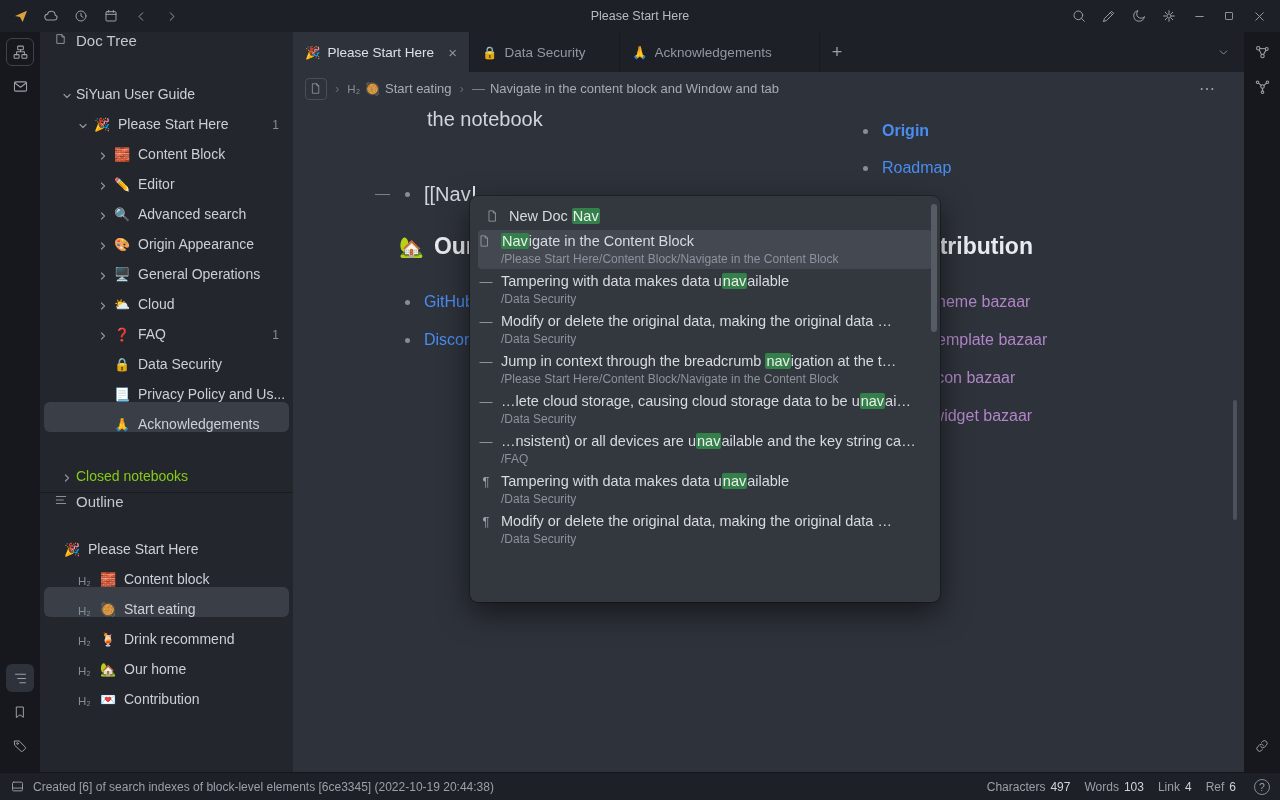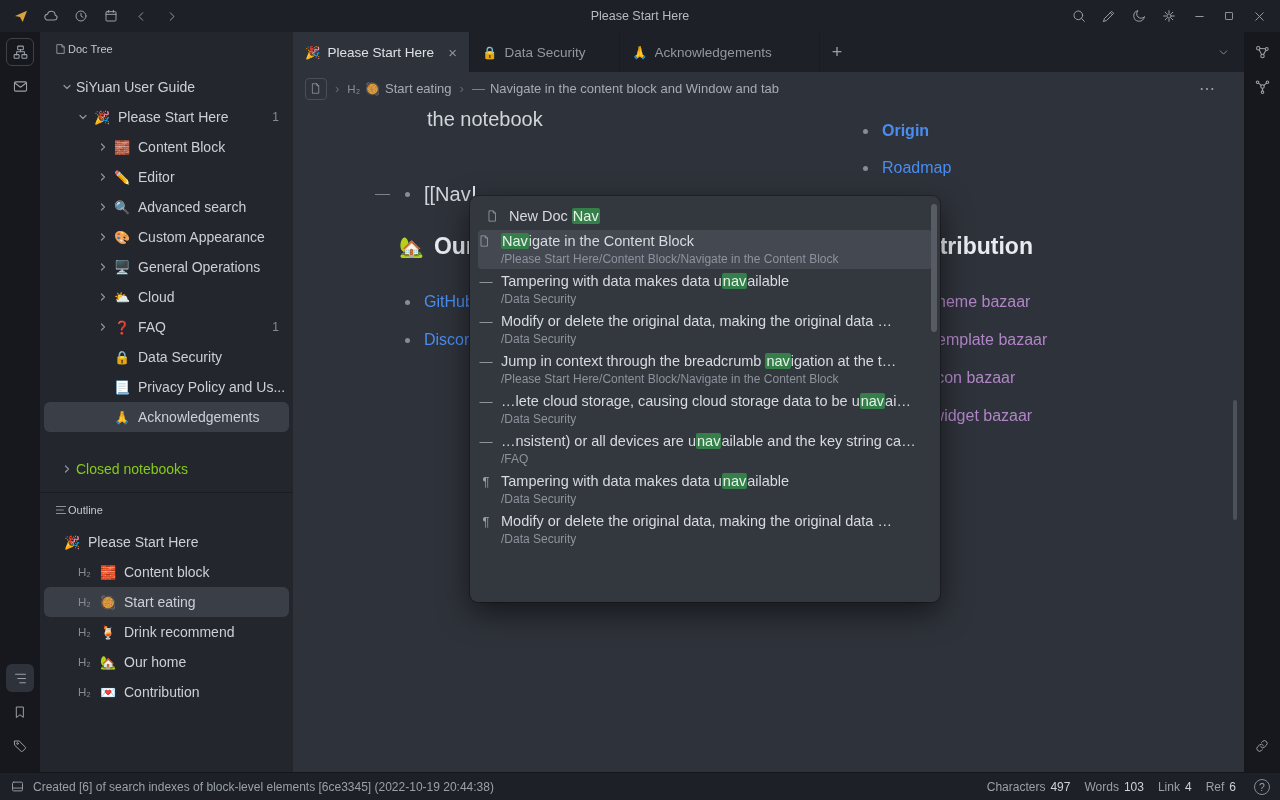--- a/index.html
+++ b/index.html
@@ -15,24 +15,24 @@
   .tb-right{margin-left:auto;display:flex}
   
   .dock-left{position:absolute;top:32px;left:0;width:40px;bottom:28px;background:#16181d;z-index:20}
   .dock-right{position:absolute;top:32px;right:0;width:36px;bottom:28px;background:#16181d;z-index:20}
   .dock-btn{width:28px;height:28px;margin:6px auto;display:flex;align-items:center;justify-content:center;border-radius:6px}
   .dock-btn.boxed{border:1px solid #3d434b}
   .dock-btn.active{background:#2e333b}
   .dock-bottom{position:absolute;bottom:6px;left:0;right:0}
   
   .sidebar{position:absolute;top:32px;left:40px;width:253px;bottom:28px;background:#23262c;z-index:10;overflow:hidden}
-  .panel-header{display:flex;align-items:center;height:34px;padding:0 14px;color:#c3c8cf;font-size:11px}
+  .panel-header{display:flex;align-items:flex-start;gap:8px;height:34px;padding:0 14px;color:#c3c8cf;font-size:15px}
   .panel-header .ph-ic{flex:none}
   .tree-list{padding-top:6px}
-  .tree-row,.ol-row{height:30px;display:flex;align-items:center;margin:0 4px;border-radius:6px;font-size:14px;color:#ccd0d6;white-space:nowrap;cursor:default}
+  .tree-row,.ol-row{height:30px;display:flex;align-items:flex-end;margin:0 4px;border-radius:6px;font-size:14px;color:#ccd0d6;white-space:nowrap;cursor:default}
   .tree-row.selected,.ol-row.selected{background:#3a3f47}
   .lvl0{padding-left:14px}.lvl1{padding-left:30px}.lvl2{padding-left:50px}
   .chev{width:18px;display:flex;align-items:center;justify-content:center;flex:none}
   .emoji{width:20px;text-align:center;margin-right:6px;flex:none;font-size:13px}
   .lbl{overflow:hidden;min-width:0}
   .count{margin-left:auto;margin-right:10px;color:#868c94;font-size:12px}
   .closed-row{margin-top:22px;color:#84cc16}
   .outline-sec{margin-top:8px;border-top:1px solid #191c21}
   .ol-root{padding-left:18px}
   .ol-item{padding-left:34px}
@@ -292,21 +292,21 @@
           <span class="emoji">🔍</span>
           <span class="lbl">Advanced search</span>
         </div>
         <div class="tree-row lvl2">
           <span class="chev">
             <svg width="12" height="12" viewBox="0 0 16 16">
               <path d="M6 4l4 4-4 4" fill="none" stroke="#8f959d" stroke-width="1.6" stroke-linecap="round" stroke-linejoin="round"></path>
             </svg>
           </span>
           <span class="emoji">🎨</span>
-          <span class="lbl">Custom Appearance</span>
+          <span class="lbl">Origin Appearance</span>
         </div>
         <div class="tree-row lvl2">
           <span class="chev">
             <svg width="12" height="12" viewBox="0 0 16 16">
               <path d="M6 4l4 4-4 4" fill="none" stroke="#8f959d" stroke-width="1.6" stroke-linecap="round" stroke-linejoin="round"></path>
             </svg>
           </span>
           <span class="emoji">🖥️</span>
           <span class="lbl">General Operations</span>
         </div>

